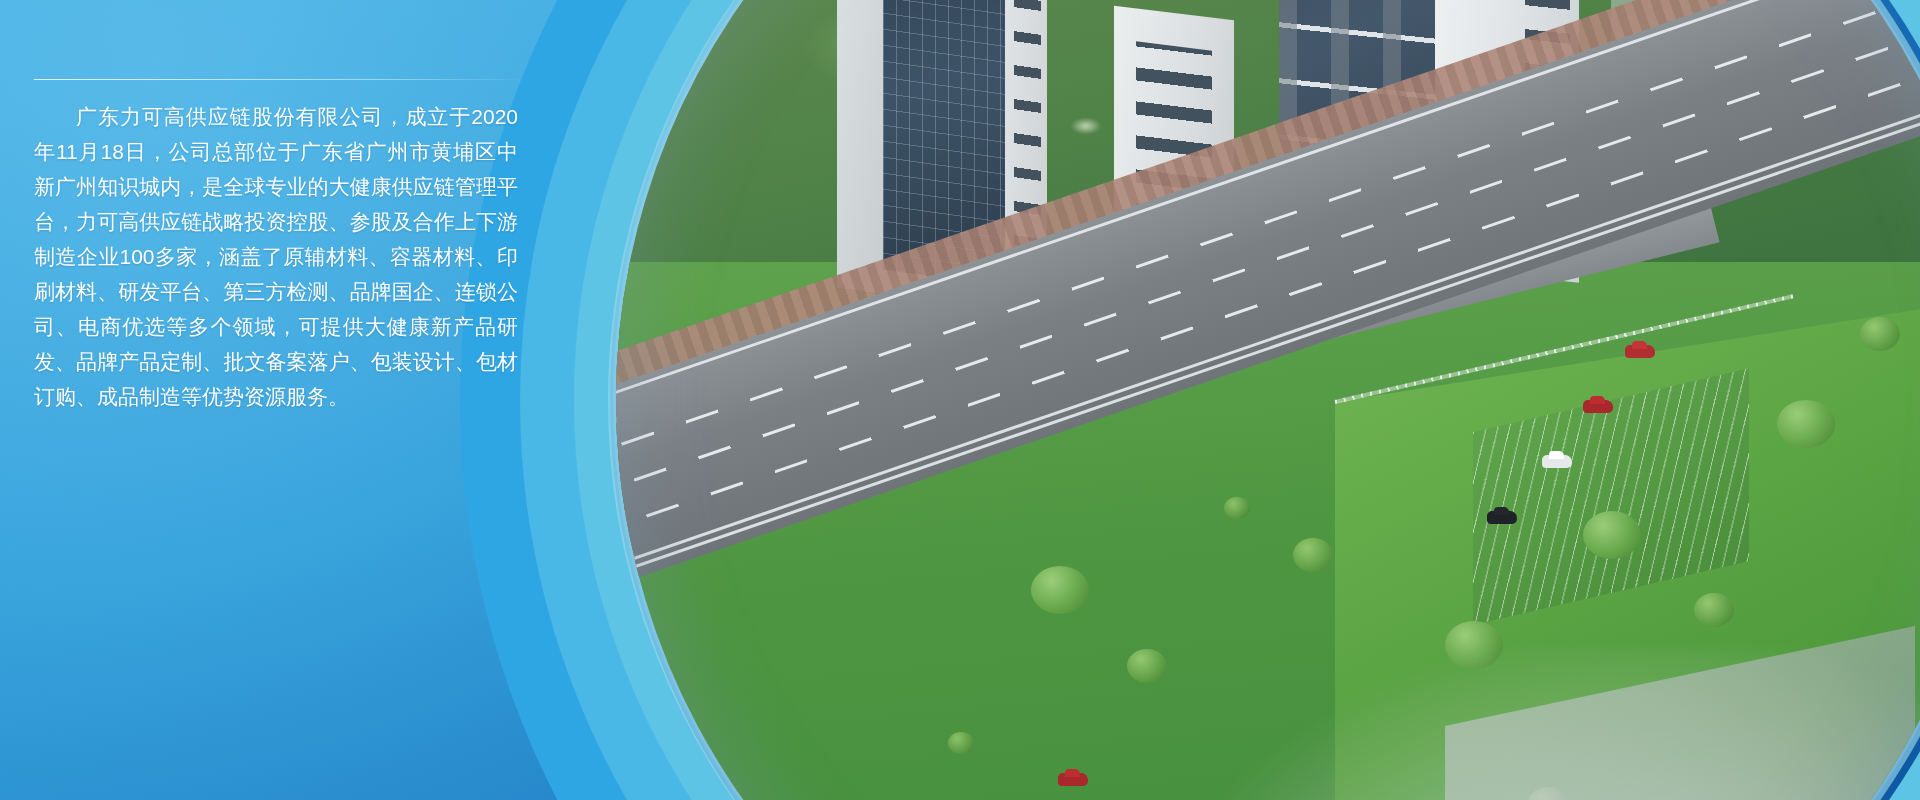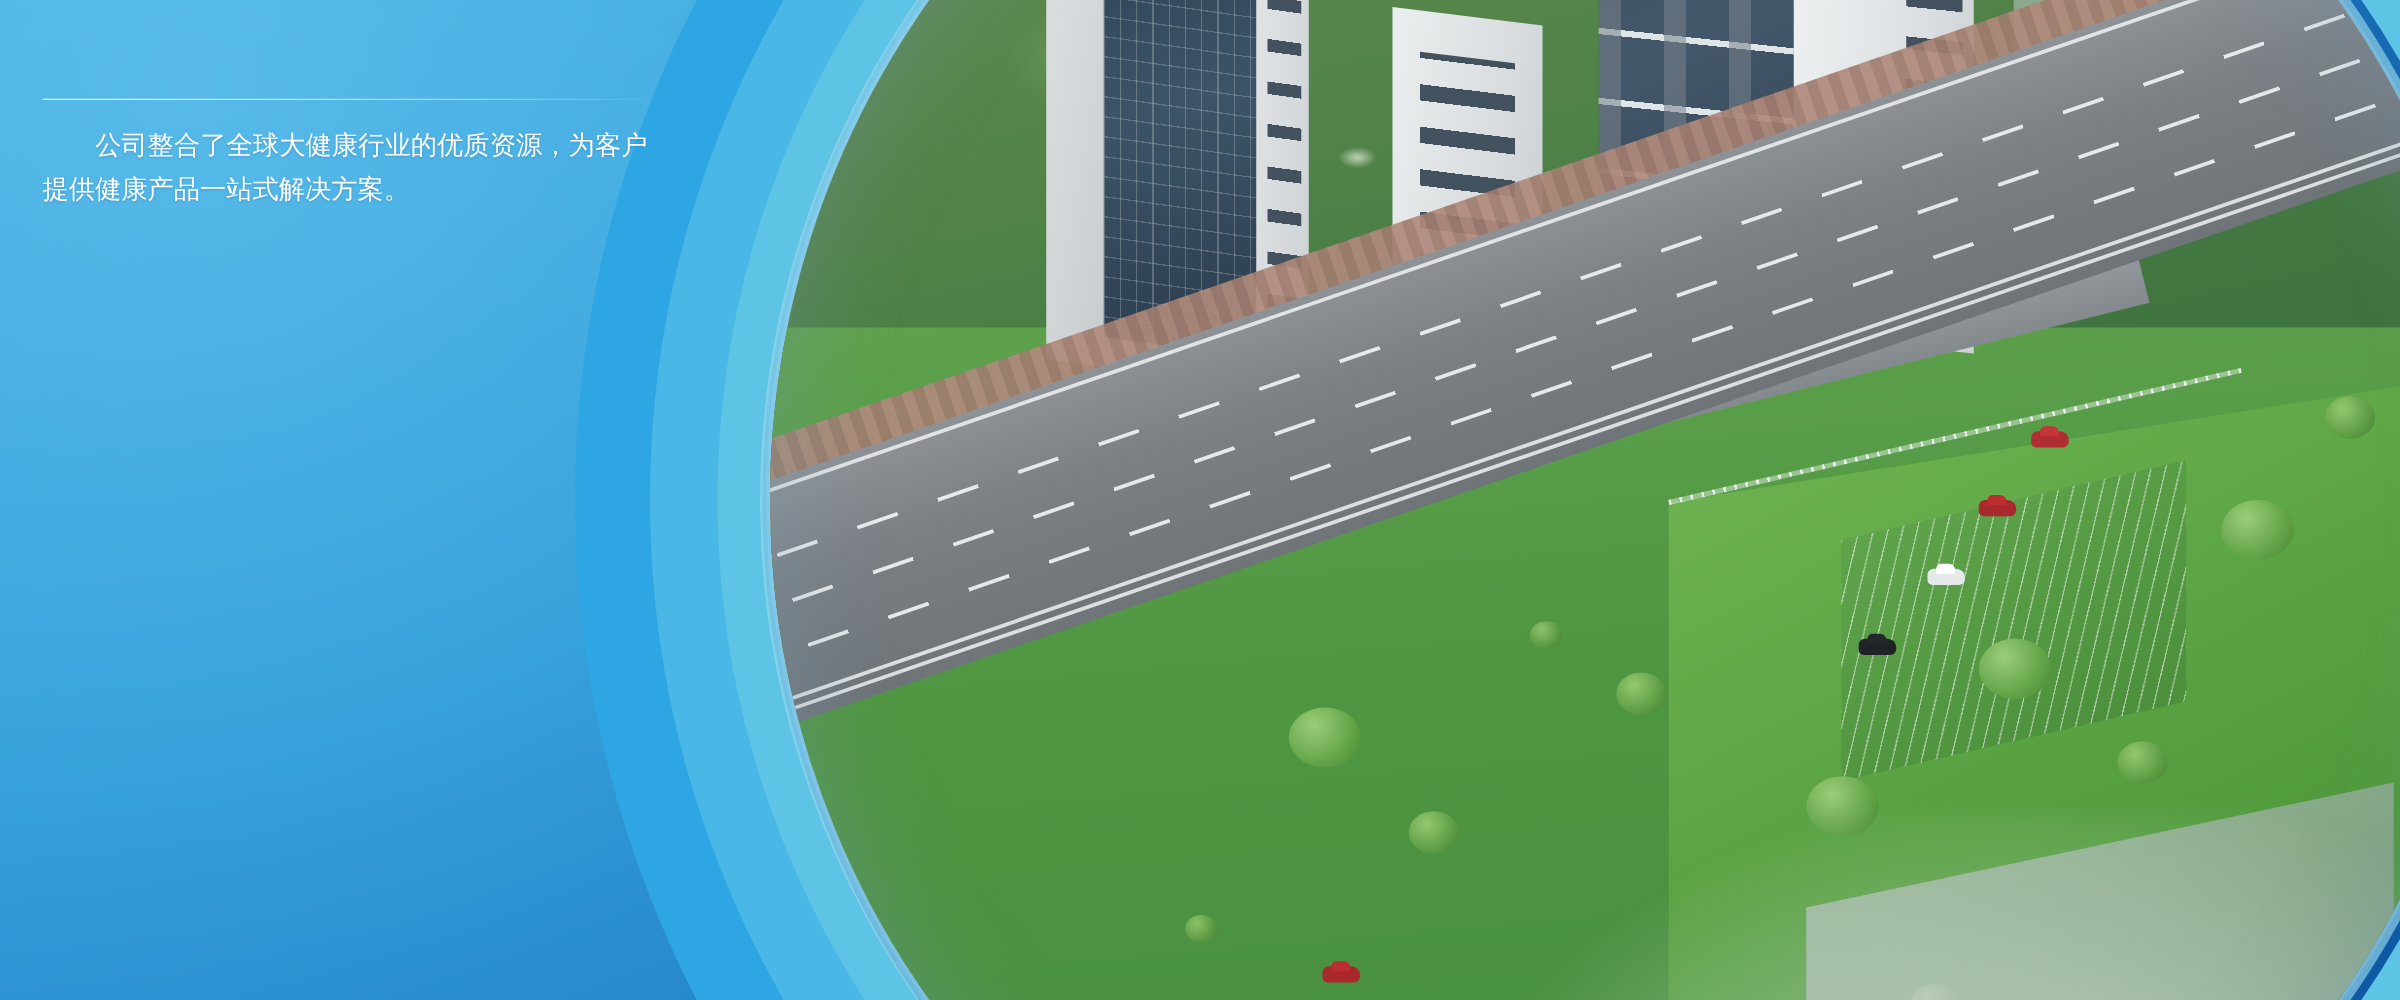--- a/index.html
+++ b/index.html
@@ -344,17 +344,17 @@
 
       <div class="ghost3"></div>
       <div class="mist"></div>
       <div class="disc-vig"></div>
     </div>
   </div>
 
   <div class="text-panel">
     <div class="rule"></div>
     <div class="body-text">
-      <p>公司整合了全球大健康行业的优质资源，为客户提供健康产品一站式解决方案。</p>
+      <p>广东力可高供应链股份有限公司，成立于2020年11月18日，公司总部位于广东省广州市黄埔区中新广州知识城内，是全球专业的大健康供应链管理平台，力可高供应链战略投资控股、参股及合作上下游制造企业100多家，涵盖了原辅材料、容器材料、印刷材料、研发平台、第三方检测、品牌国企、连锁公司、电商优选等多个领域，可提供大健康新产品研发、品牌产品定制、批文备案落户、包装设计、包材订购、成品制造等优势资源服务。</p>
     </div>
   </div>
 
 </div>
 
 </body></html>

